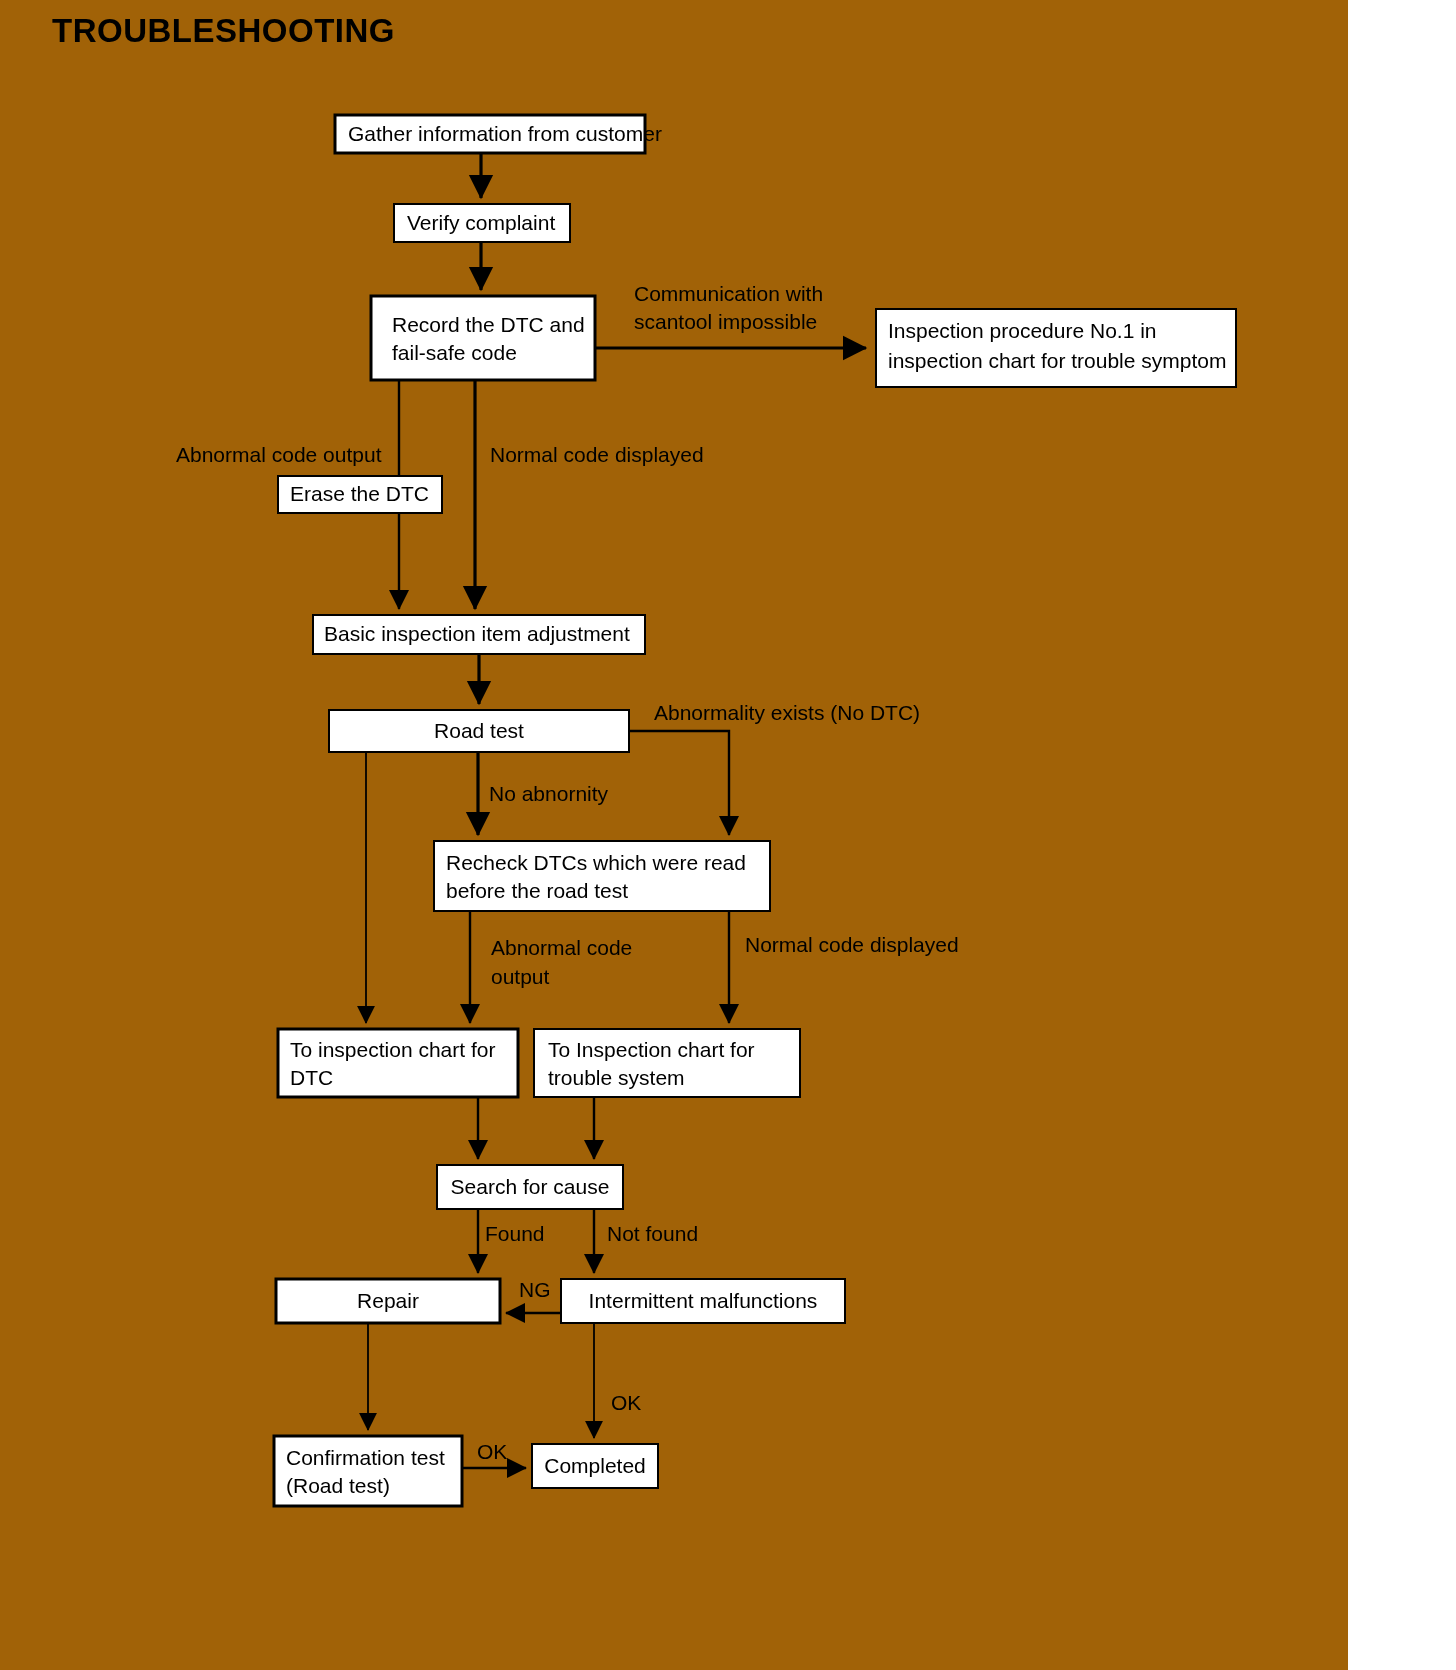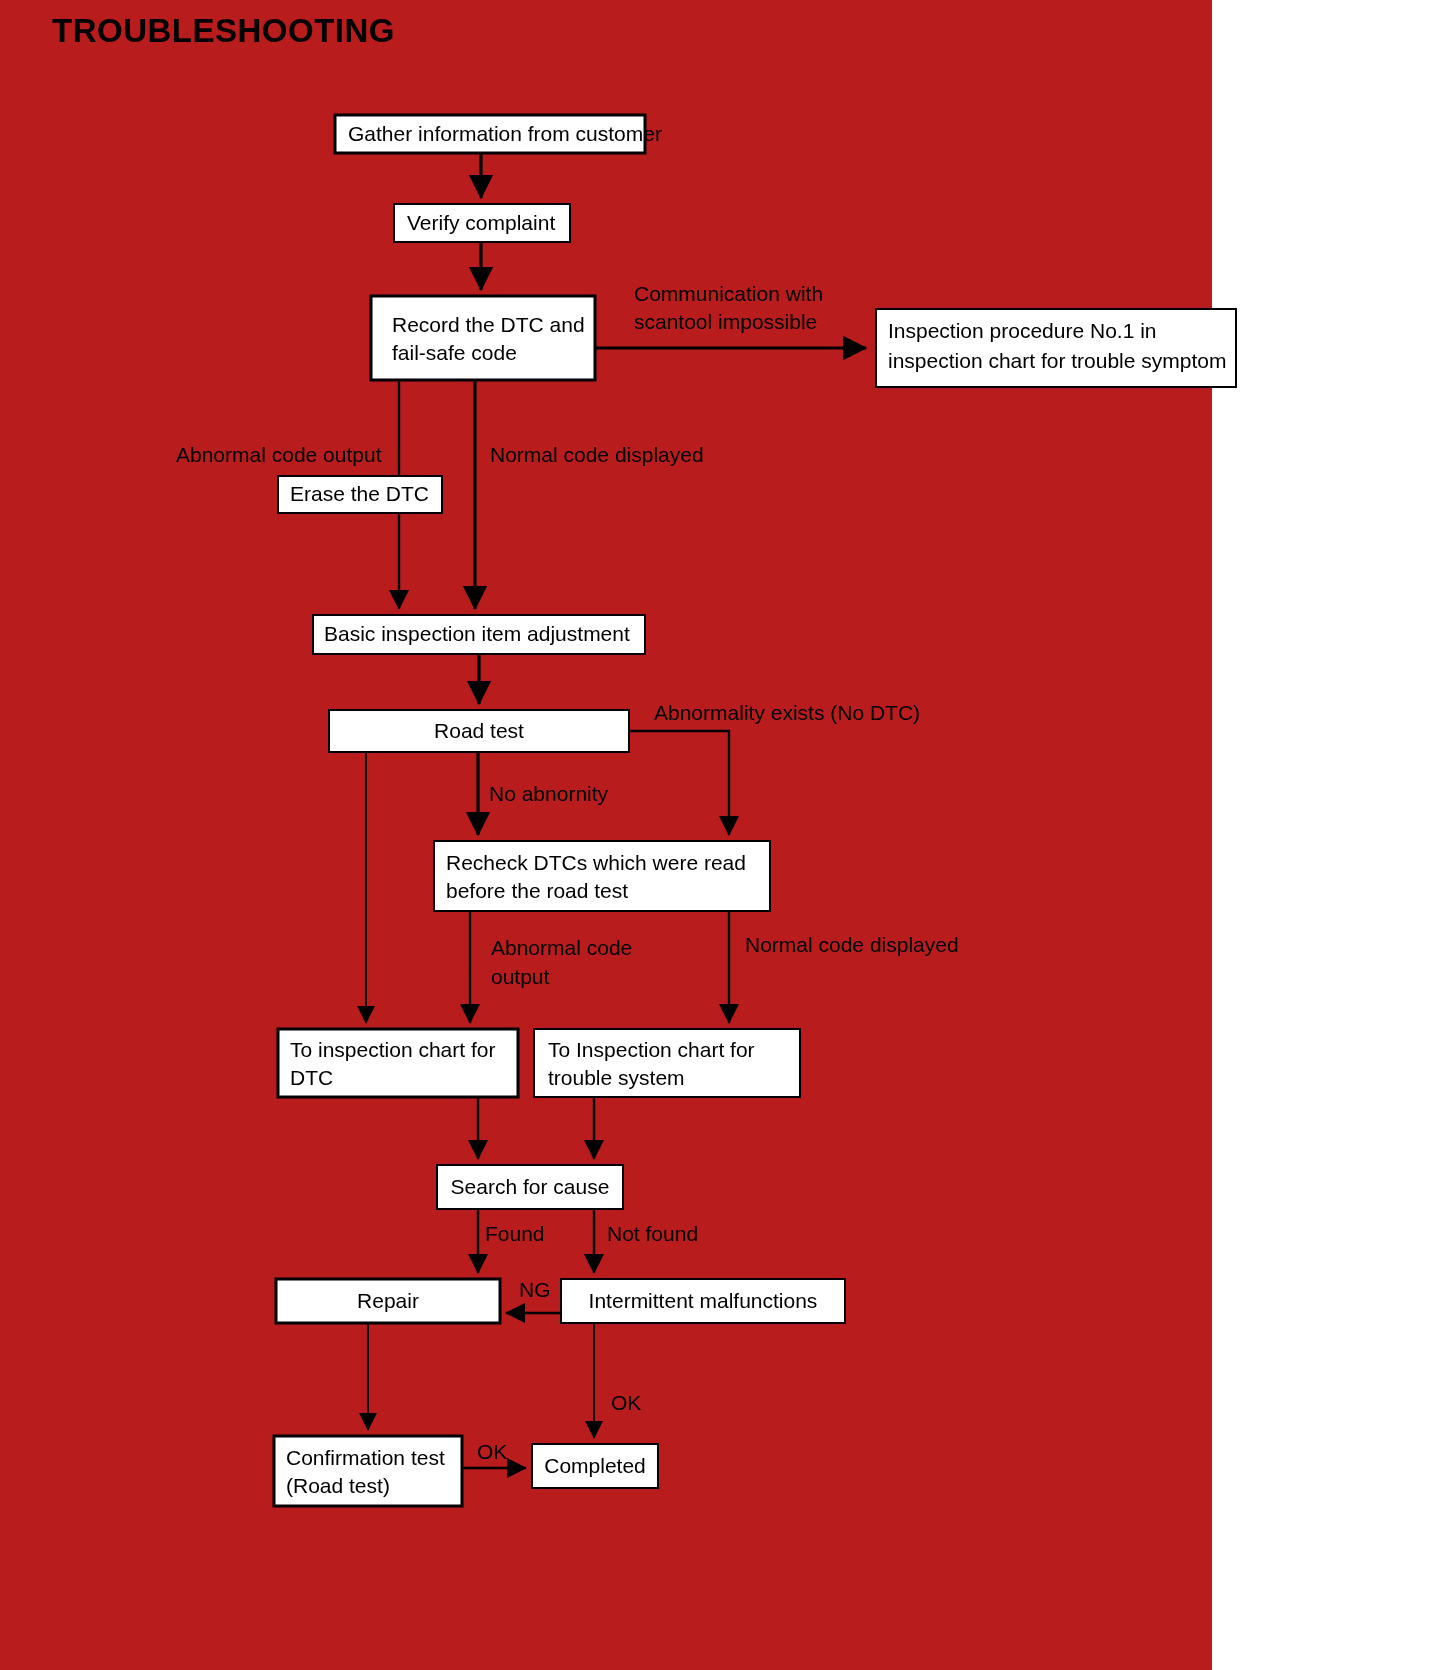--- a/index.html
+++ b/index.html
@@ -9,23 +9,23 @@
   }
   body {
     width: 1456px;
     height: 1670px;
     font-family: "Liberation Sans", sans-serif;
     color: #000000;
     overflow: hidden;
   }
   #page {
     position: relative;
-    width: 1212px;
+    width: 1348px;
     height: 1670px;
-    background: #b91c1c;
+    background: #a16207;
   }
   #page-title {
     position: absolute;
     left: 52px;
     top: 12px;
     font-size: 33px;
     font-weight: bold;
     letter-spacing: 0.5px;
     font-family: "Liberation Sans", sans-serif;
     white-space: nowrap;

